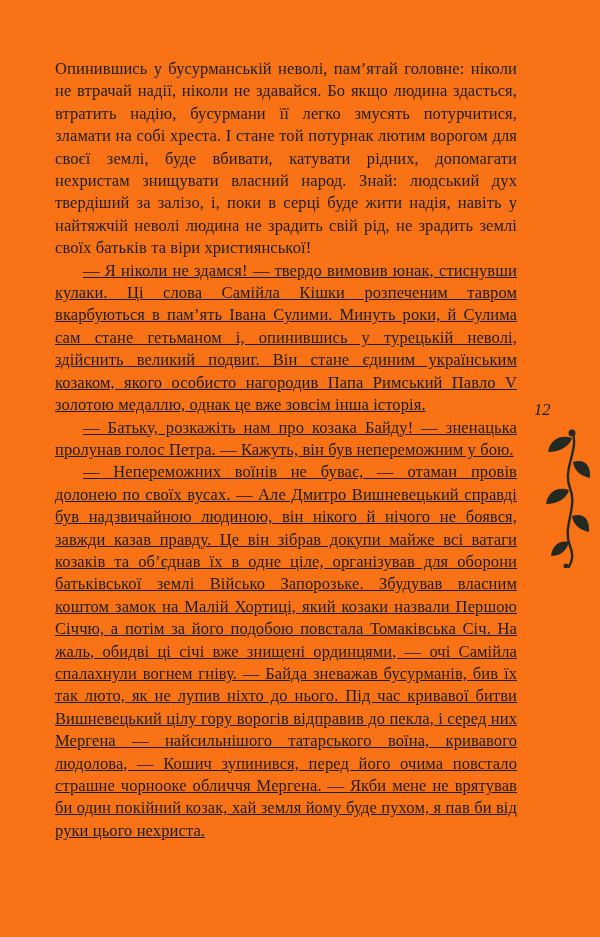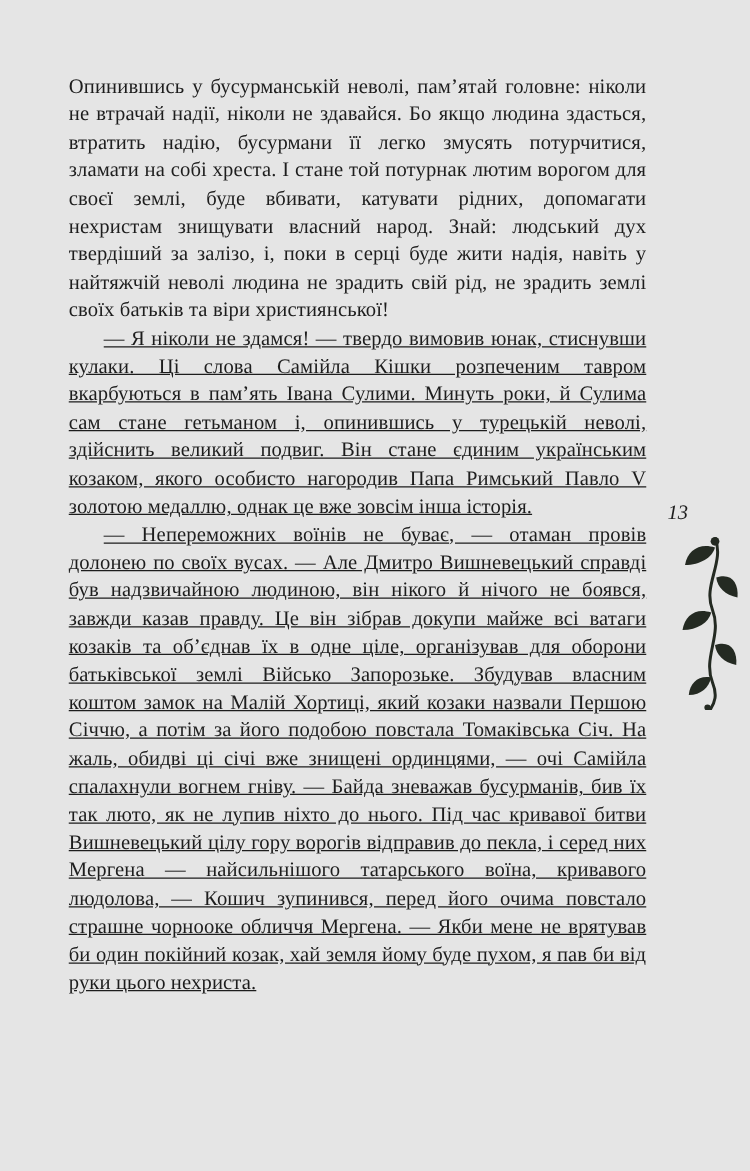--- a/index.html
+++ b/index.html
@@ -10,21 +10,21 @@
     width: 600px;
     height: 937px;
     position: relative;
     overflow: hidden;
     background: #fdfdfc;
     font-family: "Liberation Serif", serif;
   }
   .page {
     position: absolute;
     inset: 0;
-    background: #e5e5e5;
+    background: #f97316;
   }
   .text-block {
     position: absolute;
     left: 55px;
     top: 58px;
     width: 462px;
     font-size: 16.5px;
     line-height: 22.4px;
     color: #1d1d1d;
     text-align: justify;
@@ -61,24 +61,25 @@
   }
 </style>
 </head>
 <body>
 
 <div class="page">
 
   <div class="text-block">
     <p class="para no-indent">Опинившись у бусурманській неволі, пам’ятай головне: ніколи не втрачай надії, ніколи не здавайся. Бо якщо людина здасться, втратить надію, бусурмани її легко змусять потурчитися, зламати на собі хреста. І стане той потурнак лютим ворогом для своєї землі, буде вбивати, катувати рідних, допомагати нехристам знищувати власний народ. Знай: людський дух твердіший за залізо, і, поки в серці буде жити надія, навіть у найтяжчій неволі людина не зрадить свій рід, не зрадить землі своїх батьків та віри християнської!</p>
     <p class="para indent">— Я ніколи не здамся! — твердо вимовив юнак, стиснувши кулаки. Ці слова Самійла Кішки розпеченим тавром вкарбуються в пам’ять Івана Сулими. Минуть роки, й Сулима сам стане гетьманом і, опинившись у турецькій неволі, здійснить великий подвиг. Він стане єдиним українським козаком, якого особисто нагородив Папа Римський Павло V золотою медаллю, однак це вже зовсім інша історія.</p>
+    <p class="para indent">— Батьку, розкажіть нам про козака Байду! — зненацька пролунав голос Петра. — Кажуть, він був непереможним у бою.</p>
     <p class="para indent">— Непереможних воїнів не буває, — отаман провів долонею по своїх вусах. — Але Дмитро Вишневецький справді був надзвичайною людиною, він нікого й нічого не боявся, завжди казав правду. Це він зібрав докупи майже всі ватаги козаків та об’єднав їх в одне ціле, організував для оборони батьківської землі Військо Запорозьке. Збудував власним коштом замок на Малій Хортиці, який козаки назвали Першою Січчю, а потім за його подобою повстала Томаківська Січ. На жаль, обидві ці січі вже знищені ординцями, — очі Самійла спалахнули вогнем гніву. — Байда зневажав бусурманів, бив їх так люто, як не лупив ніхто до нього. Під час кривавої битви Вишневецький цілу гору ворогів відправив до пекла, і серед них Мергена — найсильнішого татарського воїна, кривавого людолова, — Кошич зупинився, перед його очима повстало страшне чорнооке обличчя Мергена. — Якби мене не врятував би один покійний козак, хай земля йому буде пухом, я пав би від руки цього нехриста.</p>
   </div>
 
-  <div class="page-number">13</div>
+  <div class="page-number">12</div>
 
   <div class="ornament">
     <svg viewBox="0 0 50 140" aria-hidden="true">
       <path d="M30 2 C 38 22, 20 40, 28 60 C 36 80, 20 98, 28 118 C 32 128, 30 134, 26 140" fill="none" stroke="#242a22" stroke-width="2.4"></path>
       <path d="M30 10 C 18 6, 8 12, 6 24 C 18 24, 28 18, 30 10 Z" fill="#242a22"></path>
       <path d="M31 34 C 43 30, 49 38, 48 50 C 38 48, 32 42, 31 34 Z" fill="#242a22"></path>
       <path d="M27 62 C 15 58, 6 64, 4 76 C 16 76, 25 70, 27 62 Z" fill="#242a22"></path>
       <path d="M30 88 C 42 84, 48 92, 47 104 C 37 102, 31 96, 30 88 Z" fill="#242a22"></path>
       <path d="M27 114 C 17 112, 10 118, 9 128 C 19 128, 25 122, 27 114 Z" fill="#242a22"></path>
       <circle cx="30" cy="5" r="3.5" fill="#242a22"></circle>

